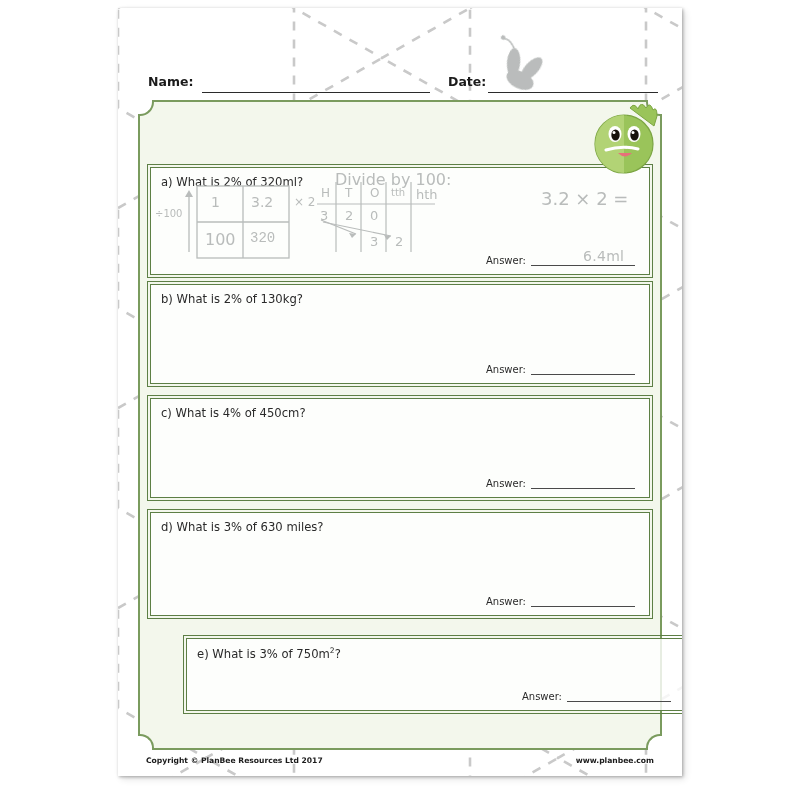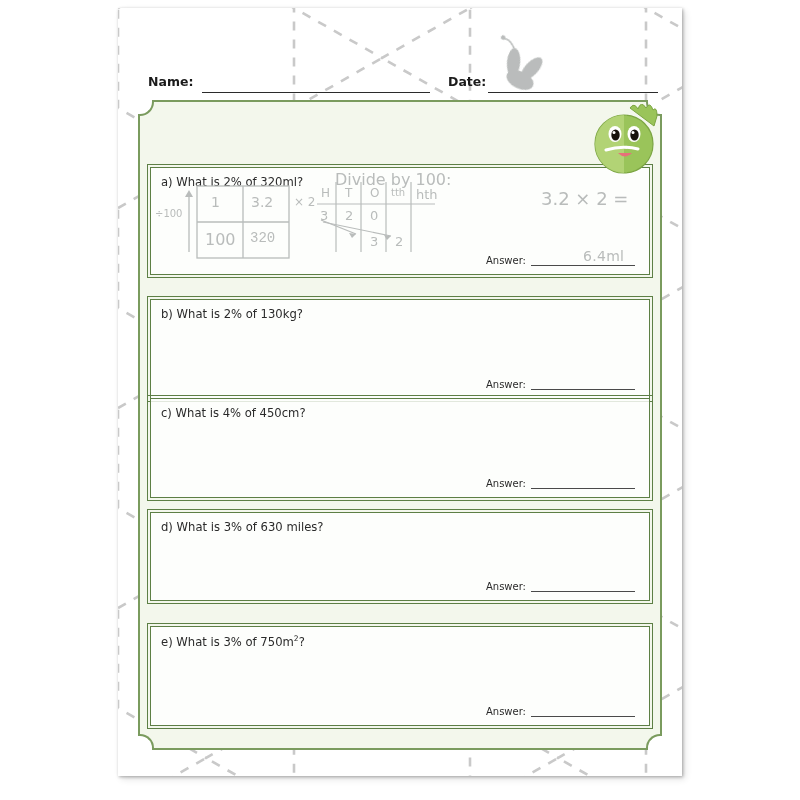--- a/index.html
+++ b/index.html
@@ -397,58 +397,62 @@
         </div>
 
         <div class="answer-row">
           <span class="answer-label">Answer:</span>
           <span class="answer-rule">
             <span class="answer-written">6.4ml</span>
           </span>
         </div>
       </div>
 
-      <div class="qbox" id="q-b" style="top:197px; height:100px;text-align:center;">
+      <div class="qbox" id="q-b" style="top:182px; height:100px;text-align:center;">
         <div class="qtext">b) What is 2% of 130kg?</div>
         <div class="answer-row">
           <span class="answer-label">Answer:</span>
           <span class="answer-rule">
             <span class="answer-written"></span>
           </span>
         </div>
       </div>
 
       <div class="qbox" id="q-c" style="top:296px; height:100px;">
         <div class="qtext">c) What is 4% of 450cm?</div>
         <div class="answer-row">
           <span class="answer-label">Answer:</span>
           <span class="answer-rule">
             <span class="answer-written"></span>
           </span>
         </div>
       </div>
 
-      <div class="qbox" id="q-d" style="top:410px; height:89px;">
+      <div class="qbox" id="q-d" style="top:410px; height:104px;">
         <div class="qtext">d) What is 3% of 630 miles?</div>
         <div class="answer-row">
           <span class="answer-label">Answer:</span>
           <span class="answer-rule">
             <span class="answer-written"></span>
           </span>
         </div>
       </div>
 
-      <div class="qbox" id="q-e" style="top:524px; height:100px;">
+      <div class="qbox" id="q-e" style="top:536px; height:73px;margin-left:36px;">
         <div class="qtext">
           <span>e) What is 3% of 750m</span><sup>2</sup><span>?</span>
         </div>
         <div class="answer-row">
           <span class="answer-label">Answer:</span>
           <span class="answer-rule">
             <span class="answer-written"></span>
           </span>
         </div>
       </div>
     </div>
 
+    <div class="footer">
+      <span>Copyright © PlanBee Resources Ltd 2017</span>
+      <span>www.planbee.com</span>
+    </div>
 
   </div>
 </div>
 
 </body></html>

